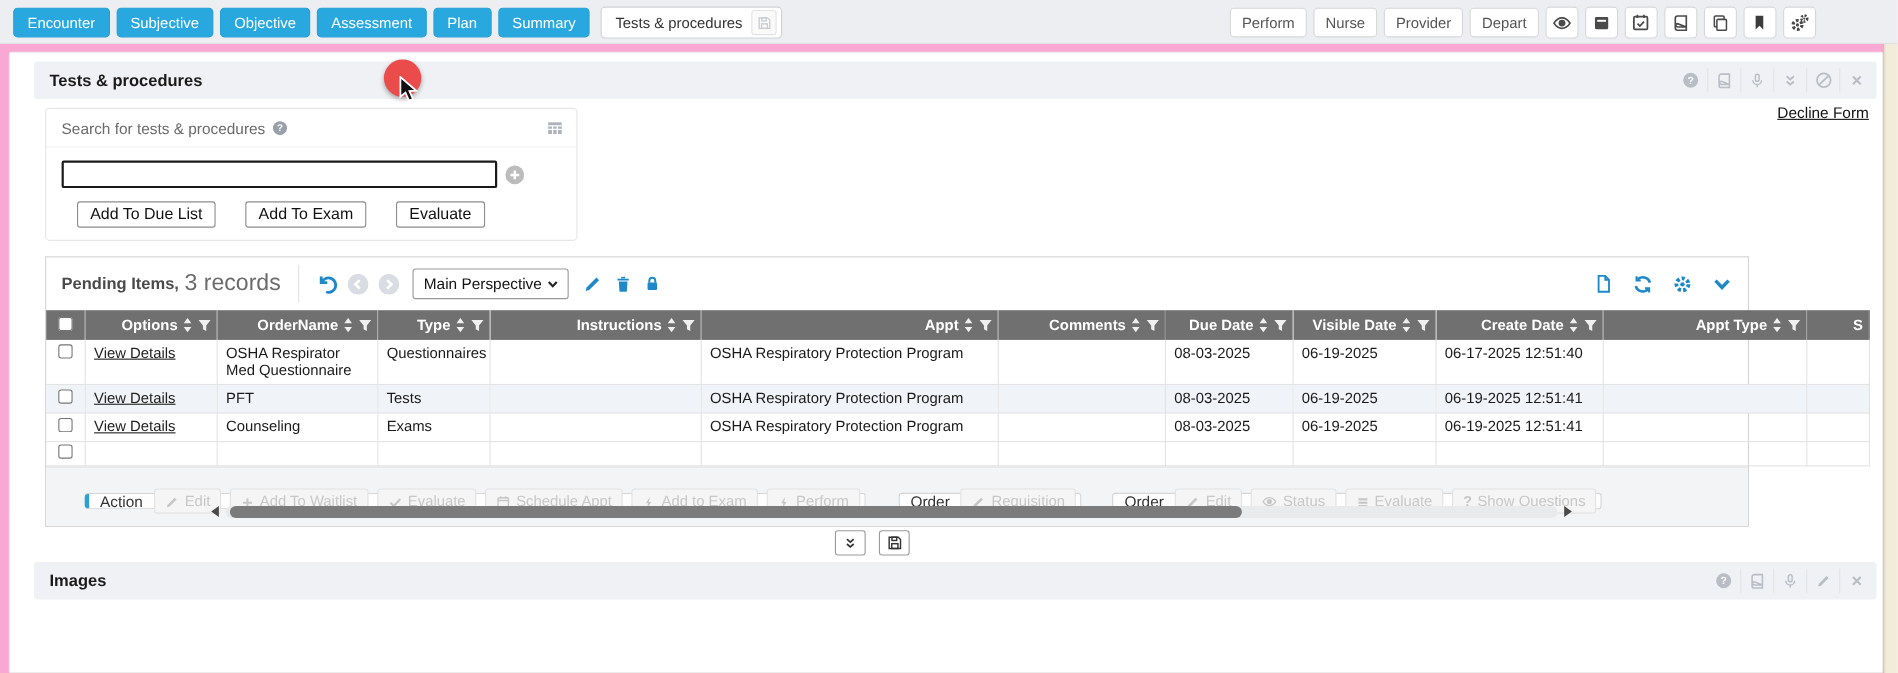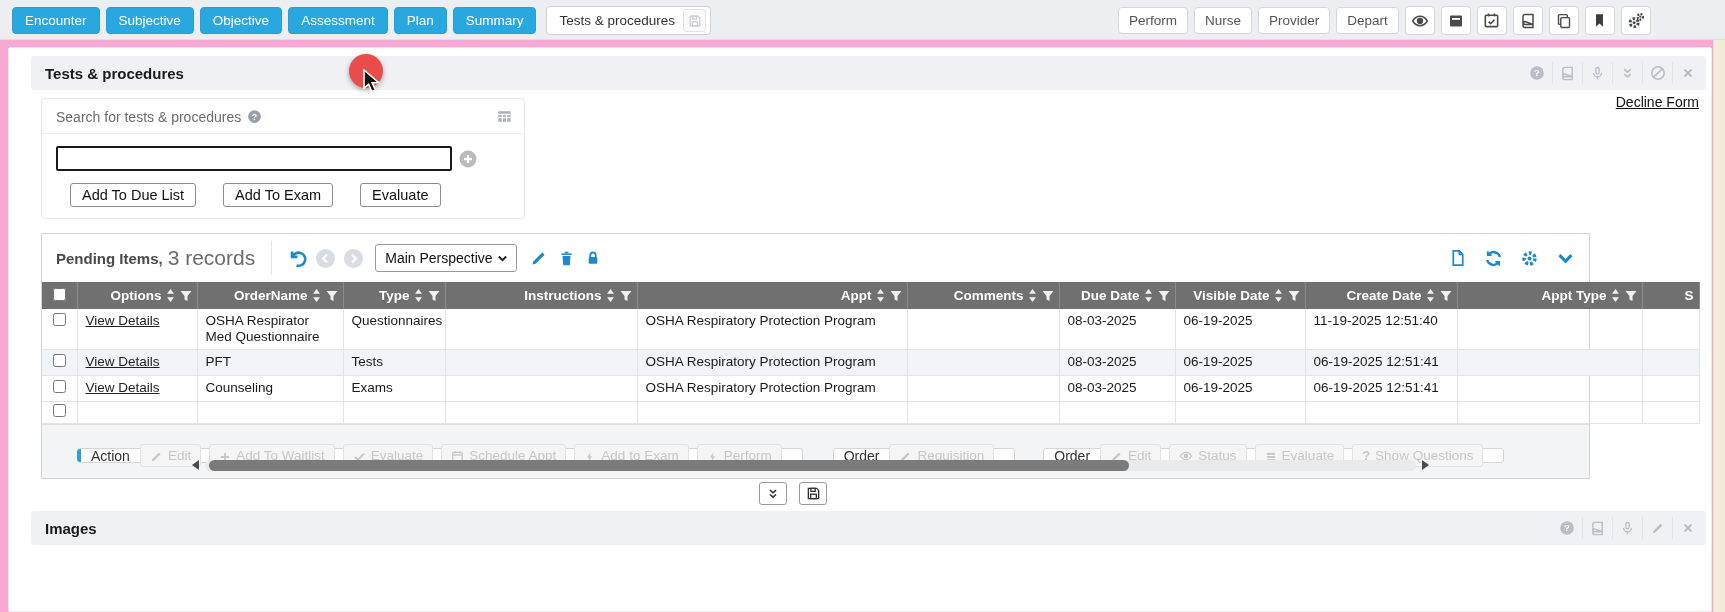--- a/index.html
+++ b/index.html
@@ -75,21 +75,21 @@
     border-bottom:1px solid #e3e3e5; vertical-align:top; overflow:hidden; white-space:normal; line-height:16px; }
   .grid td.cb, .grid th.cb { text-align:center; padding:4px 0; }
   .grid tr.alt td { background:#f0f3f7; }
   .grid tr.newrow td { height:20px; padding:2px 8px; }
   .view-details { text-decoration:underline; color:#222; cursor:pointer; }
   input[type=checkbox] { width:13px; height:13px; cursor:pointer; }
   
   .action-strip { background:#f3f4f6; flex:1; border-top:1px solid #e0e0e0; position:relative; }
   .groups { position:absolute; left:0; top:4px; display:flex; height:34px; }
   .group { background:#fdfdfe; border:1px solid #d6d6d6; border-radius:3px; display:flex;
-    align-items:center; padding-right:20px; position:relative;margin-top:19px; }
+    align-items:center; padding-right:4px; position:relative;margin-top:19px; }
   .group.accented { border-left:none; }
   .accent { width:4px; align-self:stretch; background:#2b9fd8; border-radius:3px 0 0 3px; flex:none; }
   .group-label { font-size:14px; color:#333; margin:0 10px; white-space:nowrap; }
   .btn-disabled { display:flex; align-items:flex-end; gap:5px; background:#f5f5f5; border:1px solid #e2e2e2;
     border-radius:3px; color:#c7c7c7; font-size:13.5px; padding:3px 9px; margin-left:8px;
     cursor:default; white-space:nowrap; }
   .btn-disabled:first-of-type { margin-left:0; }
   .qmark::before { content:"?"; font-weight:bold; font-size:13px; }
   
   .hscroll { position:absolute; left:150px; right:160px; bottom:6px; height:14px;
@@ -512,21 +512,21 @@
         <tr>
           <td class="cb"><input type="checkbox" style=""></td>
           <td><span class="view-details">View Details</span></td>
           <td>OSHA Respirator Med Questionnaire</td>
           <td>Questionnaires</td>
           <td></td>
           <td>OSHA Respiratory Protection Program</td>
           <td></td>
           <td>08-03-2025</td>
           <td>06-19-2025</td>
-          <td>11-19-2025 12:51:40</td>
+          <td>06-17-2025 12:51:40</td>
           <td></td>
           <td></td>
         </tr>
         <tr class="alt">
           <td class="cb"><input type="checkbox" style=""></td>
           <td><span class="view-details">View Details</span></td>
           <td>PFT</td>
           <td>Tests</td>
           <td></td>
           <td>OSHA Respiratory Protection Program</td>

